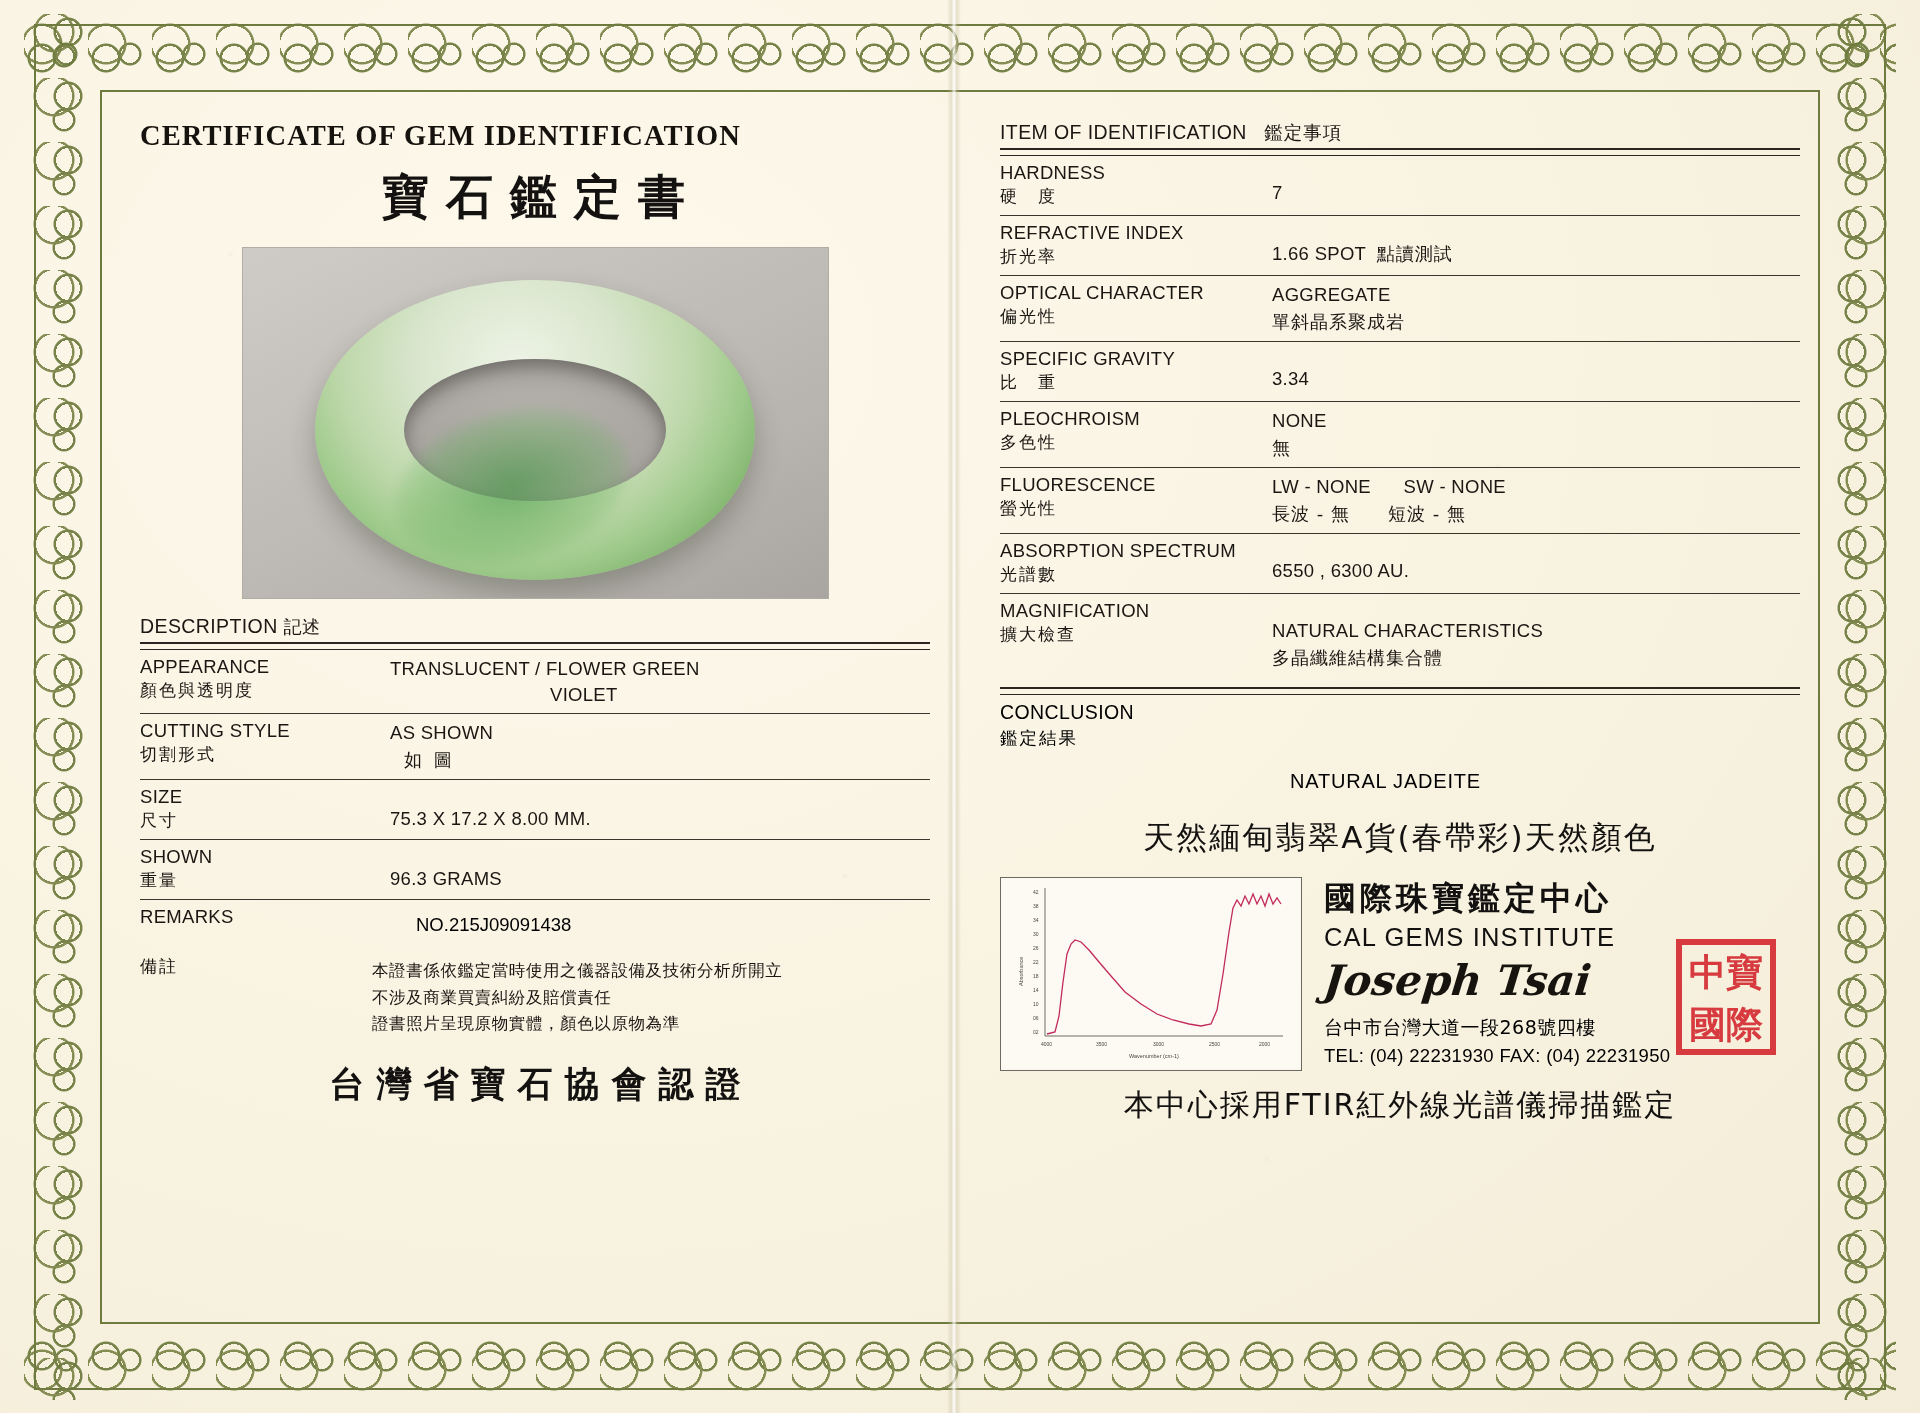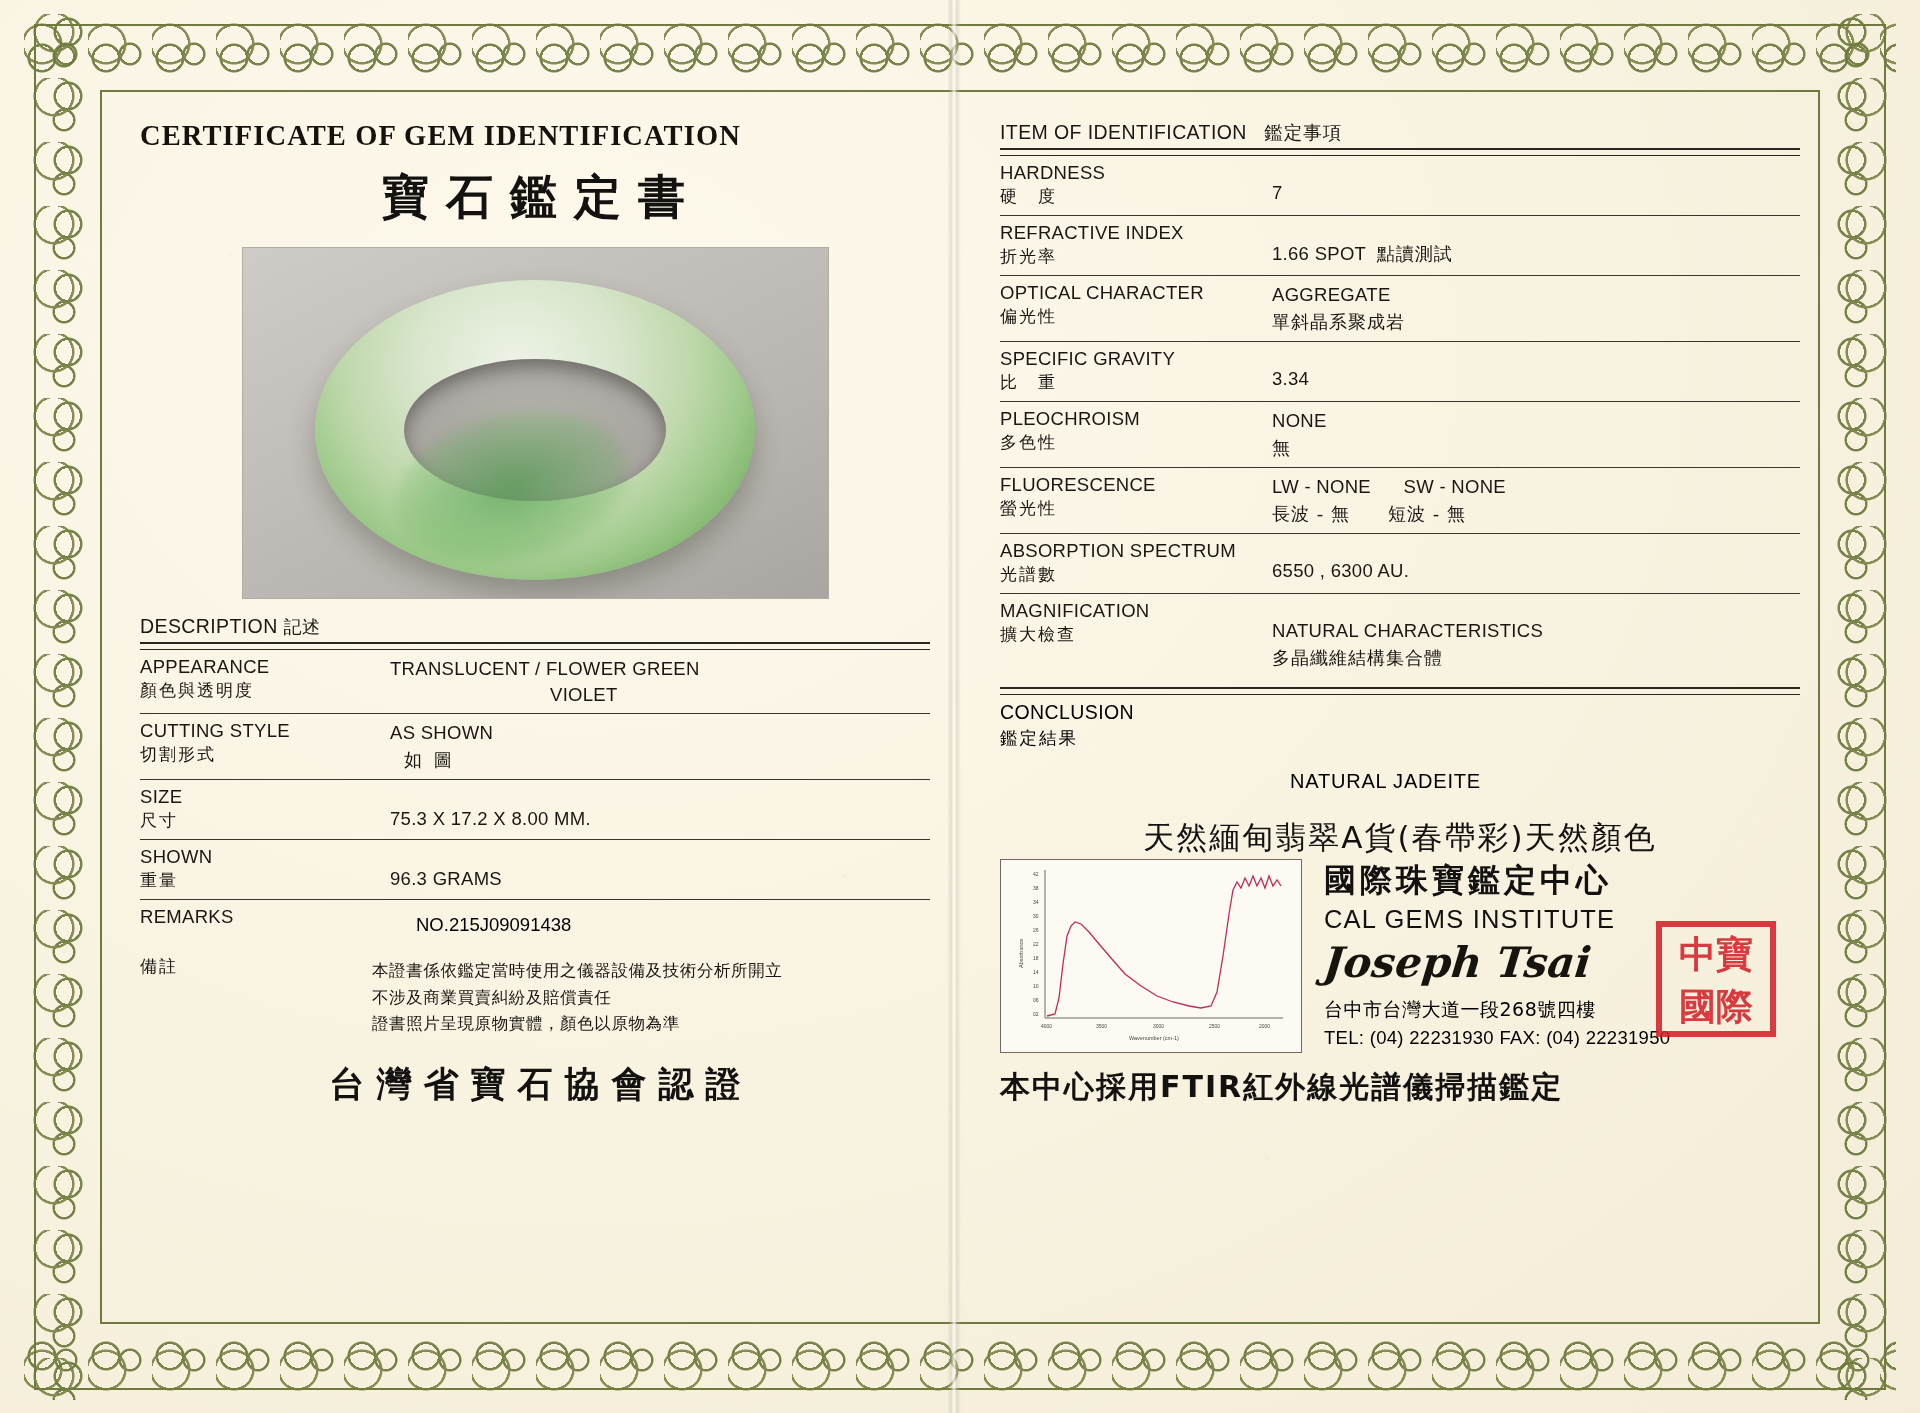--- a/index.html
+++ b/index.html
@@ -266,20 +266,21 @@
     margin-top: 24px;
     text-align: center;
     font-family: "DejaVu Sans", sans-serif;
     font-weight: normal;
     font-size: 31px;
     letter-spacing: 2px;
     color: #131210;
   }
 
   .bottom-area {
+    margin-top: 18px;
     display: flex;
     align-items: flex-start;
   }
   .spectrum {
     width: 300px;
     height: 192px;
     border: 1px solid #6e6a62;
     background: #fbf8ef;
     position: relative;
     flex: none;
@@ -326,38 +327,39 @@
   .tel-line {
     font-size: 18.5px;
     letter-spacing: .3px;
     margin-top: 4px;
     white-space: nowrap;
   }
   .seal {
     position: absolute;
     right: 24px;
     top: 62px;
-    width: 120px;
+    width: 100px;
     height: 116px;
     border: 6px solid #d3222a;
     color: #d3222a;
     font-family: "DejaVu Sans", sans-serif;
     font-weight: bold;
     font-size: 37px;
     line-height: 52px;
     text-align: center;
     letter-spacing: 0px;
     opacity: .88;
     box-sizing: border-box;
     padding: 2px 0 0 0;
   }
   .footer-cn-right {
     margin-top: 14px;
-    font-family: "DejaVu Sans", sans-serif;
-    font-weight: bold;
+    text-align: center;
+    font-family: "DejaVu Sans", sans-serif;
+    font-weight: normal;
     font-size: 30px;
     letter-spacing: 2px;
     color: #131210;
     white-space: nowrap;
   }
 </style>
 </head>
 <body>
 
 <div id="certificate">

